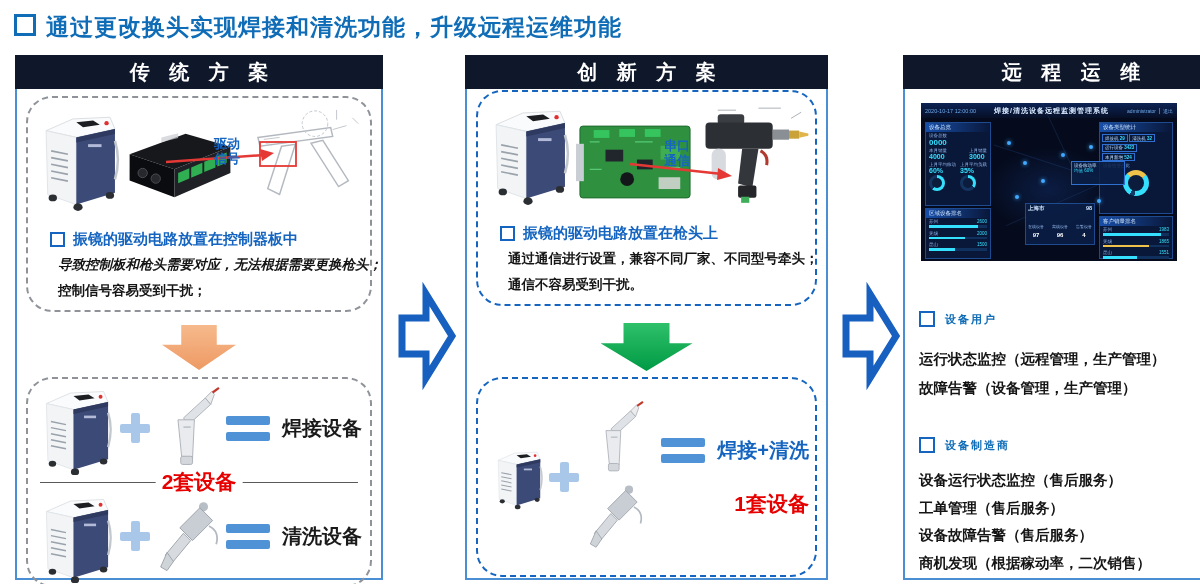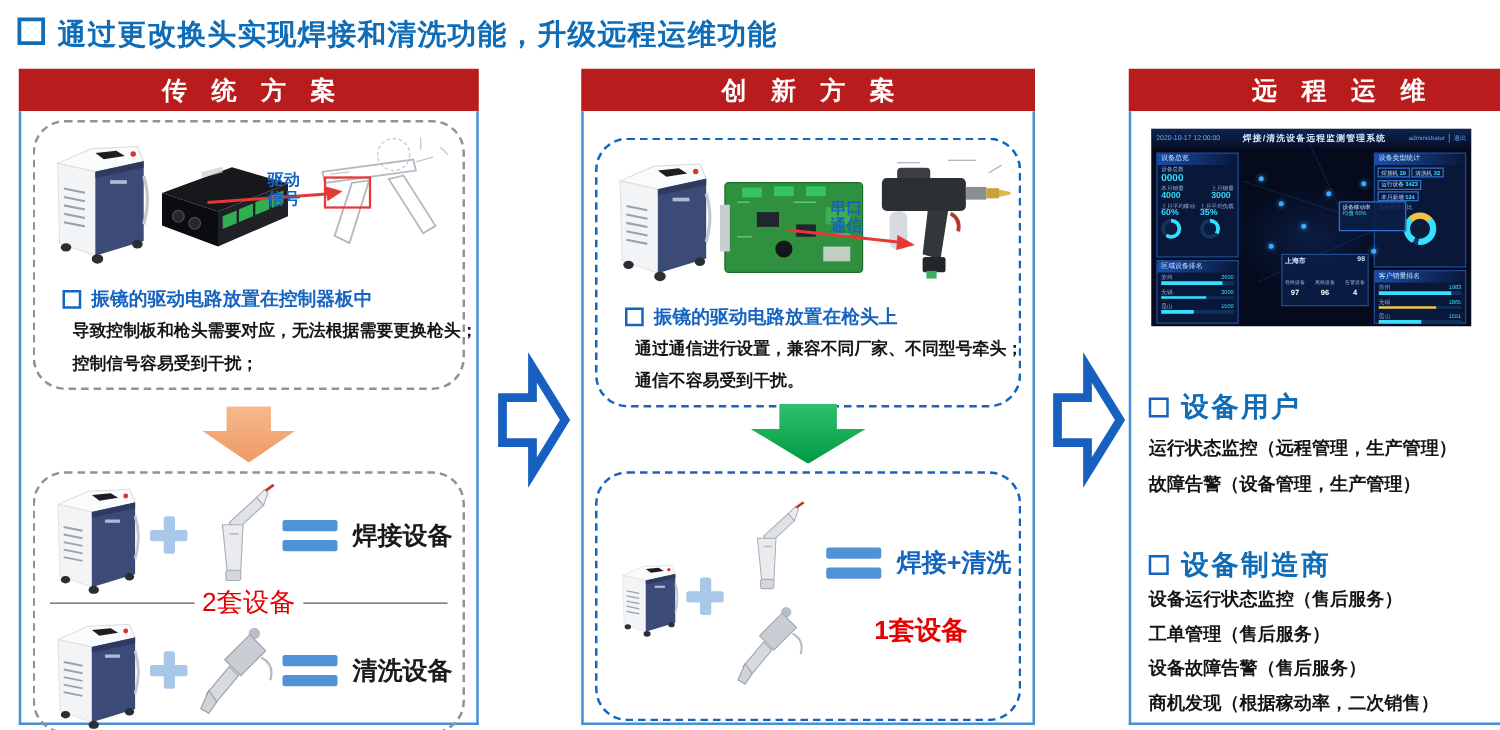--- a/index.html
+++ b/index.html
@@ -7,21 +7,21 @@
          font-family:"Liberation Sans","DejaVu Sans",sans-serif;}
 
   
   .main-title{position:absolute;left:14px;top:12px;display:flex;align-items:flex-start;gap:10px;}
   .title-sq{width:16px;height:16px;border:3.5px solid #0f6cb6;flex:0 0 auto;margin-top:2px;}
   .main-title .t{font-size:23px;font-weight:800;color:#0f6cb6;letter-spacing:1px;white-space:nowrap;}
 
   
   .panel{position:absolute;top:55px;height:525px;}
   #p1{left:15px;width:368px;} #p2{left:465px;width:363px;} #p3{left:903px;width:336px;}
-  .panel-header{height:34px;background:#b91c1c;color:#fff;font-size:20px;font-weight:700;
+  .panel-header{height:34px;background:#0f172a;color:#fff;font-size:20px;font-weight:700;
     display:flex;align-items:center;justify-content:center;letter-spacing:7px;text-indent:7px;}
   .panel-body{position:absolute;left:0;right:0;top:34px;bottom:0;background:#fff;
     border:2px solid #4a8fd3;border-top:none;}
 
   
   .dashbox{position:absolute;left:9px;right:9px;border-radius:26px;}
   .gray-dash{border:2px dashed #8f9399;}
   .blue-dash{border:2px dashed #1565c0;}
 
   
@@ -50,26 +50,26 @@
   .plus{width:30px;height:30px;position:relative;margin:0 6px;flex:0 0 auto;}
   .plus::before{content:"";position:absolute;left:0;top:10.5px;width:30px;height:9px;background:#a9c7e8;border-radius:2px;}
   .plus::after {content:"";position:absolute;left:10.5px;top:0;width:9px;height:30px;background:#a9c7e8;border-radius:2px;}
   .equals{width:44px;margin:0 12px 0 6px;flex:0 0 auto;}
   .equals i{display:block;height:9px;background:#4f93d6;border-radius:2px;}
   .equals i+i{margin-top:7px;}
   .combo-label{font-size:20px;font-weight:800;color:#1a1a1a;white-space:nowrap;}
   .combo-label.blue{color:#1565c0;}
   .divider{position:relative;height:0;border-top:1.5px solid #5a5a5a;margin:0 4px;}
   .count-red{position:absolute;left:50%;top:-15px;transform:translateX(-50%);
-    color:#e60000;font-size:21px;font-weight:400;background:#fff;padding:0 6px;white-space:nowrap;}
+    color:#e60000;font-size:21px;font-weight:700;background:#fff;padding:0 6px;white-space:nowrap;}
   .count-red2{color:#e60000;font-size:21px;font-weight:800;white-space:nowrap;}
 
   
   .sec-title{position:absolute;left:14px;display:flex;align-items:center;gap:10px;}
-  .sec-title .st{font-size:22px;font-weight:800;color:#0f6cb6;letter-spacing:2px;white-space:nowrap;}
+  .sec-title .st{font-size:11px;font-weight:800;color:#0f6cb6;letter-spacing:2px;white-space:nowrap;}
   .sec-items{position:absolute;left:14px;right:4px;}
   .sec-items div{font-size:14.5px;font-weight:800;color:#151515;white-space:nowrap;}
 
   
   .db{position:absolute;left:16px;top:14px;width:256px;height:158px;background:#050b1d;overflow:hidden;}
   .db .glow{position:absolute;inset:0;background:radial-gradient(90px 60px at 50% 55%,rgba(30,80,180,.25),transparent 70%);}
   .db-top{position:absolute;left:0;right:0;top:0;height:15px;display:flex;align-items:center;
     justify-content:space-between;padding:0 4px;background:linear-gradient(rgba(20,60,140,.5),rgba(20,60,140,.08));}
   .db-time{font-size:5.5px;color:#6ea8e8;white-space:nowrap;}
   .db-title{font-size:7px;font-weight:700;color:#d8eaff;letter-spacing:1px;white-space:nowrap;}
@@ -215,21 +215,21 @@
           <line x1="138" y1="64" x2="236" y2="57" stroke="#e53935" stroke-width="2.4"></line>
           <polygon points="246,55 232,51 234,63" fill="#e53935"></polygon>
         </svg>
         <div class="sig-label" style="left:186px;top:38px;">驱动
 信号</div>
 
         <div class="bullet-row" style="left:10px;top:132px;">
           <span class="sq"></span>
           <span class="bt">振镜的驱动电路放置在控制器板中</span>
         </div>
-        <div class="bline" style="left:30px;top:158px;">导致控制板和枪头需要对应，无法根据需要更换枪头；</div>
+        <div class="bline" style="left:30px;top:158px;font-style:italic;">导致控制板和枪头需要对应，无法根据需要更换枪头；</div>
         <div class="bline" style="left:30px;top:184px;">控制信号容易受到干扰；</div>
       </div>
 
       <div class="down-arrow orange" style="top:236px;"></div>
 
       <div class="dashbox gray-dash combo-col" style="top:288px;height:196px;">
         <div class="combo-row">
           <svg width="78" height="94" viewBox="0 0 100 125">
               <use href="#sym-machine"></use>
             </svg>
@@ -265,21 +265,21 @@
   </div>
 
   <svg class="flow-arrow" id="fa1" width="62" height="108" viewBox="0 0 62 108">
     <polygon points="6,36 30,36 30,12 56,54 30,96 30,72 6,72" fill="#fff" stroke="#1760c0" stroke-width="7" stroke-linejoin="miter"></polygon>
   </svg>
 
   <div class="panel" id="p2">
     <div class="panel-header">创 新 方 案</div>
     <div class="panel-body">
 
-      <div class="dashbox blue-dash" style="top:21px;height:212px;">
+      <div class="dashbox blue-dash" style="top:1px;height:212px;">
         <svg style="position:absolute;left:8px;top:4px" width="84" height="112" viewBox="0 0 100 125">
             <use href="#sym-machine"></use>
           </svg>
         <svg style="position:absolute;left:98px;top:28px" width="118" height="84" viewBox="0 0 120 85">
             <use href="#sym-pcb"></use>
           </svg>
         <svg style="position:absolute;left:214px;top:8px" width="138" height="112" viewBox="0 0 125 110">
             <use href="#sym-blackgun"></use>
           </svg>
         <svg class="overlay">
@@ -313,21 +313,21 @@
             </svg>
         </div>
         <div style="margin-left:10px;">
           <div style="display:flex;align-items:center;">
             <span class="equals">
                 <i></i>
                 <i></i>
               </span>
             <span class="combo-label blue">焊接+清洗</span>
           </div>
-          <div class="count-red2" style="margin:26px 0 0 44px;">1套设备</div>
+          <div class="count-red2" style="margin:26px 0 0 44px;text-align:right;">1套设备</div>
         </div>
       </div>
     </div>
   </div>
 
   <svg class="flow-arrow" id="fa2" width="62" height="108" viewBox="0 0 62 108">
     <polygon points="6,36 30,36 30,12 56,54 30,96 30,72 6,72" fill="#fff" stroke="#1760c0" stroke-width="7" stroke-linejoin="miter"></polygon>
   </svg>
 
   <div class="panel" id="p3">

